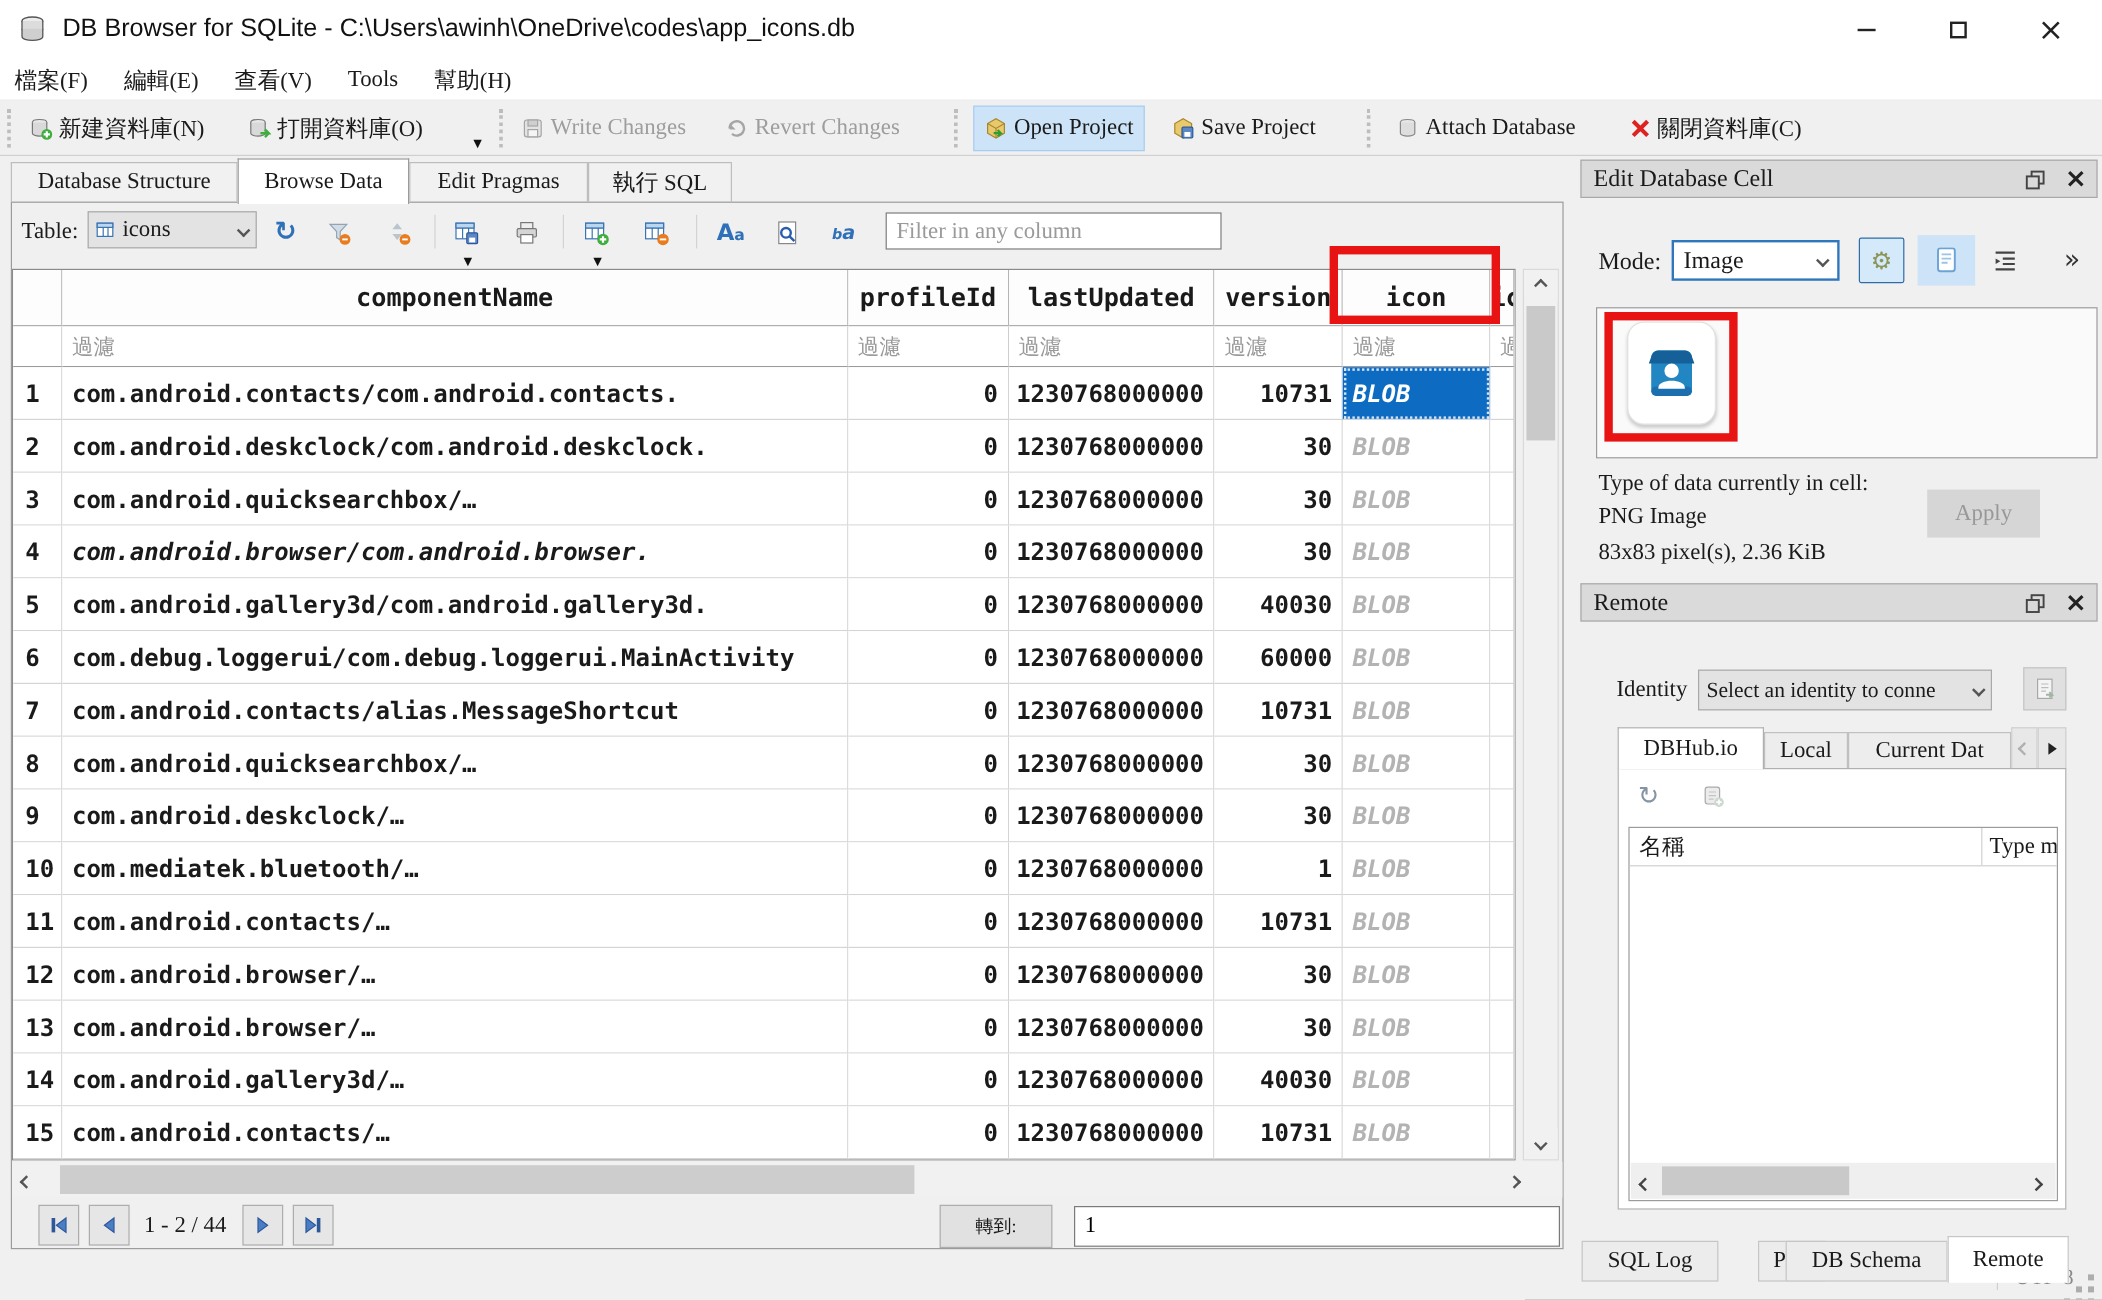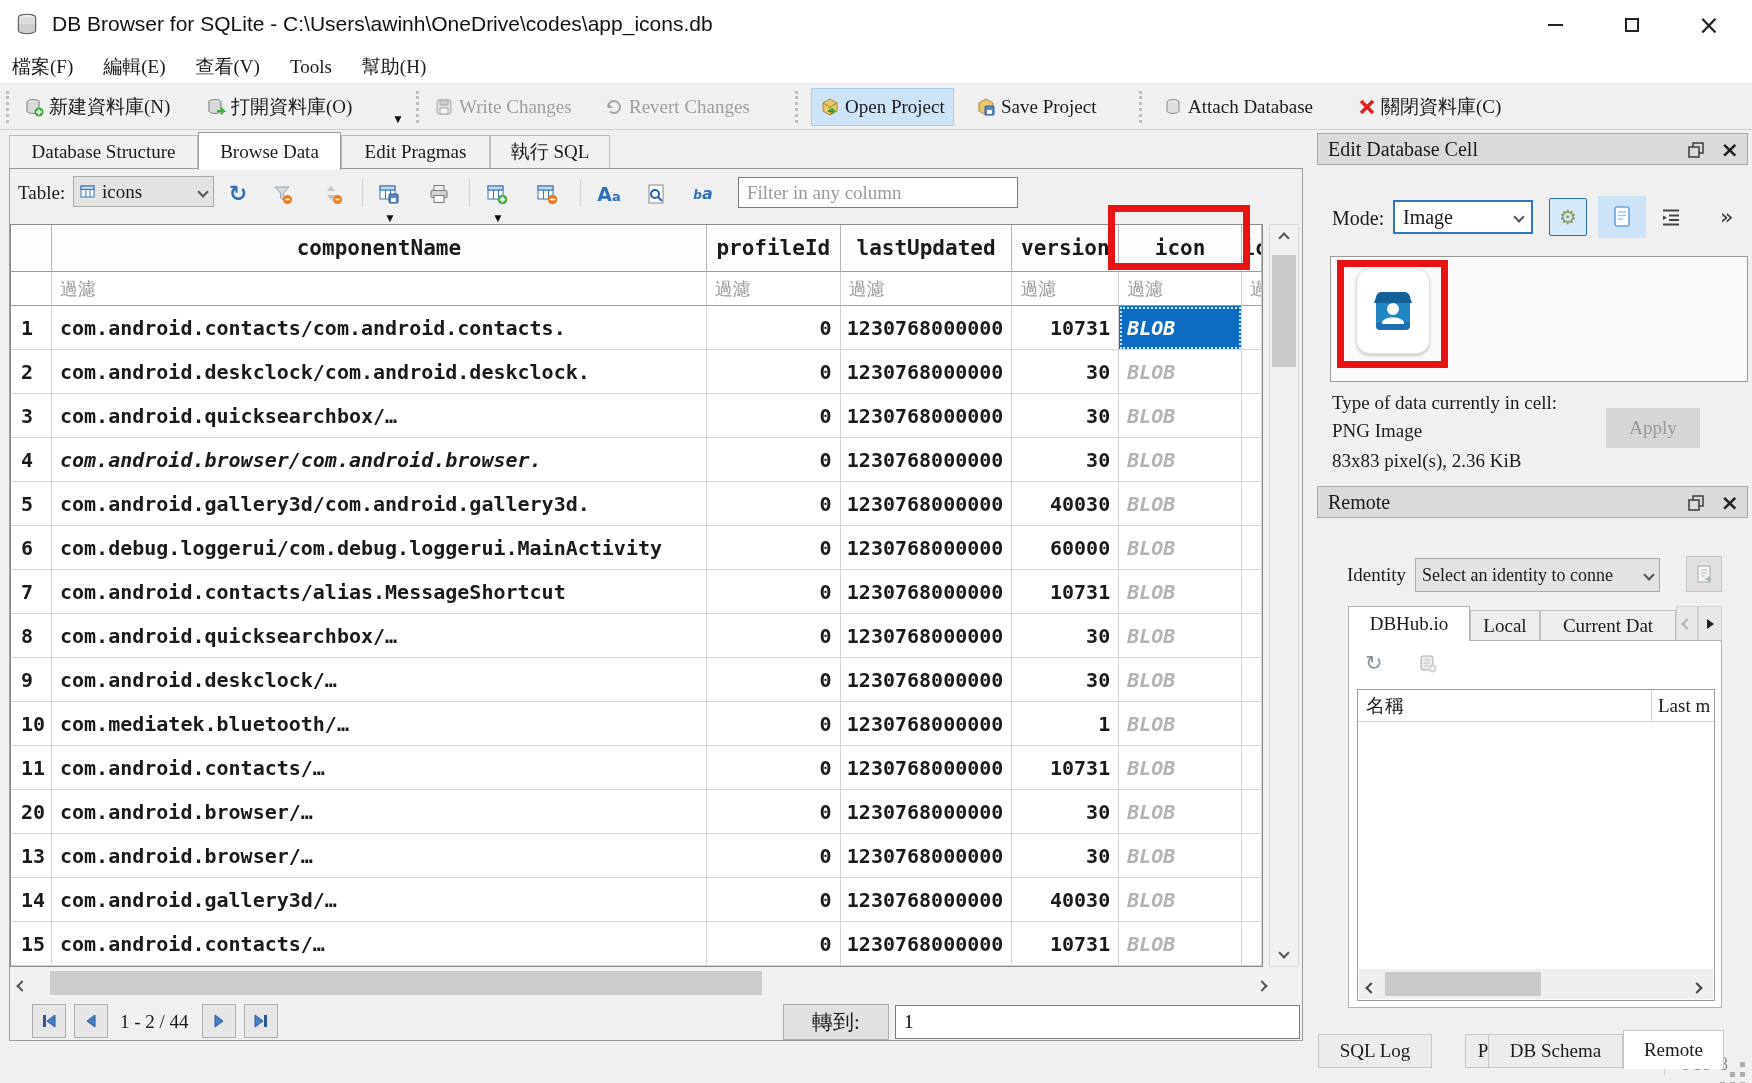--- a/index.html
+++ b/index.html
@@ -57,21 +57,21 @@
 .c-blob{font-style:italic;color:#b3b3b3}
 .c-blob.sel{background:#0d6cc2;color:#fff;outline:2px dotted #cfe4ff;outline-offset:-3px}
 
 .vscroll{position:absolute;left:1259px;top:55px;width:30px;height:743px;background:#f1f1f1;border:1px solid #d9d9d9}
 .sbtn{position:absolute;left:0;width:28px;height:26px;display:flex;align-items:center;justify-content:center;background:#f1f1f1}
 .vthumb{position:absolute;left:2px;top:30px;width:24px;height:112px;background:#c9c9c9}
 .hscroll{position:absolute;left:0;top:799px;width:1292px;height:30px;background:#f1f1f1}
 .hthumb{position:absolute;left:40px;top:3px;width:712px;height:24px;background:#cdcdcd}
 
 .navbtn{position:absolute;top:835px;width:34px;height:34px;background:#e6e6e6;border:1px solid #adadad;display:flex;align-items:center;justify-content:center}
-.gotobtn{position:absolute;top:835px;left:773px;width:106px;height:36px;background:#e1e1e1;border:1px solid #adadad;display:flex;align-items:center;justify-content:center;font-size:21px}
+.gotobtn{position:absolute;top:835px;left:773px;width:94px;height:36px;background:#e1e1e1;border:1px solid #adadad;display:flex;align-items:center;justify-content:center;font-size:15px}
 .gotoinput{position:absolute;top:836px;left:885px;width:405px;height:34px;border:1px solid #7a7a7a;background:#fff;font-size:19px;padding:0 8px;font-family:"Liberation Serif",serif}
 
 .docktitle{position:absolute;height:32px;background:#dadada;border:1px solid #a8a8a8;display:flex;align-items:center;padding-left:10px;font-size:20px}
 .dockbtns{position:absolute;right:8px;top:0;height:32px;display:flex;align-items:center;gap:16px}
 .btnx{font-family:"DejaVu Sans",sans-serif;font-size:22px;font-weight:bold;color:#222;line-height:1}
 .modecombo{position:absolute;background:#fff;border:2px solid #2f77bd;display:flex;align-items:center;justify-content:space-between;font-size:20px;padding:0 8px}
 .sqbtn{position:absolute;display:flex;align-items:center;justify-content:center}
 .applybtn{position:absolute;left:1606px;top:408px;width:94px;height:40px;background:#d6d6d6;color:#989898;font-size:19px;display:flex;align-items:center;justify-content:center}
 .rtab{position:absolute;display:flex;align-items:center;justify-content:center;font-size:19px;background:#ededed;border:1px solid #c0c0c0;white-space:nowrap;overflow:hidden}
 .rtab.active{background:#fff;border-color:#b0b0b0;border-bottom:none;z-index:2}
@@ -407,21 +407,21 @@
         <div class="trow">
           <div class="tcell c-num" style="width: 41px;">11</div>
           <div class="tcell " style="width: 656px;">com.android.contacts/…</div>
           <div class="tcell c-right" style="width: 134px;">0</div>
           <div class="tcell c-right" style="width: 172px;">1230768000000</div>
           <div class="tcell c-right" style="width: 107px;">10731</div>
           <div class="tcell c-blob" style="width: 123px;">BLOB</div>
           <div class="tcell " style="width: 20px;"></div>
         </div>
         <div class="trow">
-          <div class="tcell c-num" style="width: 41px;">20</div>
+          <div class="tcell c-num" style="width: 41px;">12</div>
           <div class="tcell " style="width: 656px;">com.android.browser/…</div>
           <div class="tcell c-right" style="width: 134px;">0</div>
           <div class="tcell c-right" style="width: 172px;">1230768000000</div>
           <div class="tcell c-right" style="width: 107px;">30</div>
           <div class="tcell c-blob" style="width: 123px;">BLOB</div>
           <div class="tcell " style="width: 20px;"></div>
         </div>
         <div class="trow">
           <div class="tcell c-num" style="width: 41px;">13</div>
           <div class="tcell " style="width: 656px;">com.android.browser/…</div>
@@ -590,21 +590,21 @@
     <svg width="22" height="22" viewBox="0 0 22 22">
         <rect x="4" y="3" width="12" height="14" rx="2" fill="#ececec" stroke="#a9a9a9"></rect>
         <path d="M7 7h6M7 10h6M7 13h4" stroke="#c4c4c4"></path>
         <circle cx="15.5" cy="15.5" r="4" fill="#cfd8cf"></circle>
         <path d="M15.5 13.3v4.4M13.3 15.5h4.4" stroke="#fff" stroke-width="1.4"></path>
       </svg>
   </div>
   <div class="abs" style="left:8px;top:48px;width:358px;height:312px;border:1px solid #9b9b9b">
     <div class="abs" style="left:0;top:0;width:356px;height:32px;border-bottom:1px solid #d0d0d0;display:flex">
       <div style="flex:1;display:flex;align-items:center;padding-left:8px;font-size:19px;border-right:1px solid #d0d0d0">名稱</div>
-      <div style="width:62px;display:flex;align-items:center;padding-left:6px;font-size:19px;overflow:hidden;white-space:nowrap">Last m</div>
+      <div style="width:62px;display:flex;align-items:center;padding-left:6px;font-size:19px;overflow:hidden;white-space:nowrap">Type m</div>
     </div>
     <div class="abs" style="left:1px;bottom:1px;width:354px;height:30px;background:#efefef">
       <div class="abs" style="left:8px;top:9px"><span class="chev left" style="border-color:#444"></span></div>
       <div class="abs" style="left:26px;top:3px;width:156px;height:24px;background:#c9c9c9"></div>
       <div class="abs" style="left:334px;top:9px"><span class="chev right" style="border-color:#444"></span></div>
     </div>
   </div>
 </div>
 
 <div class="dtab" style="left:1318px;width:114px">

